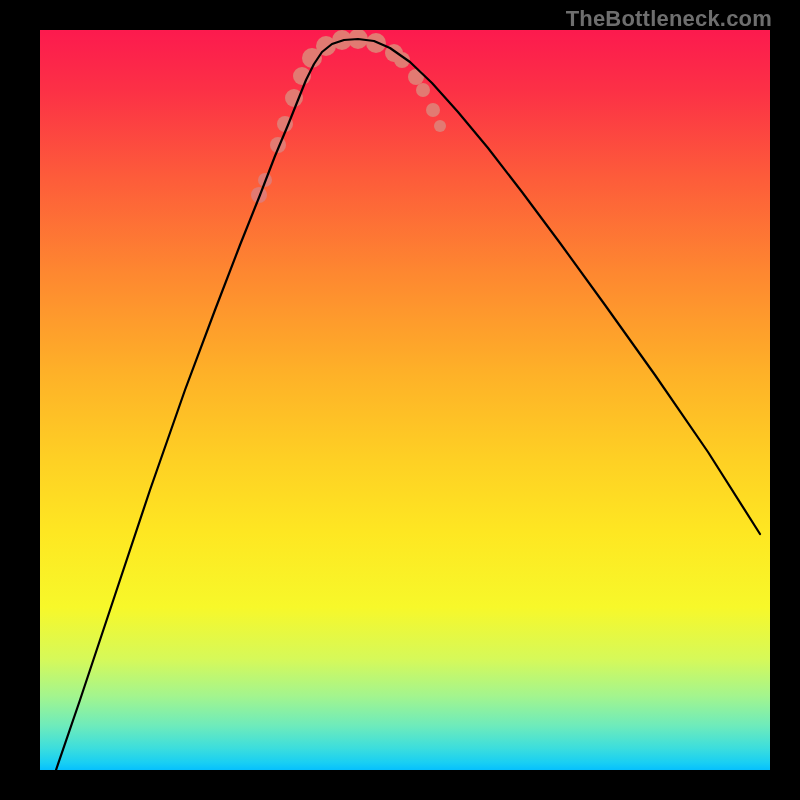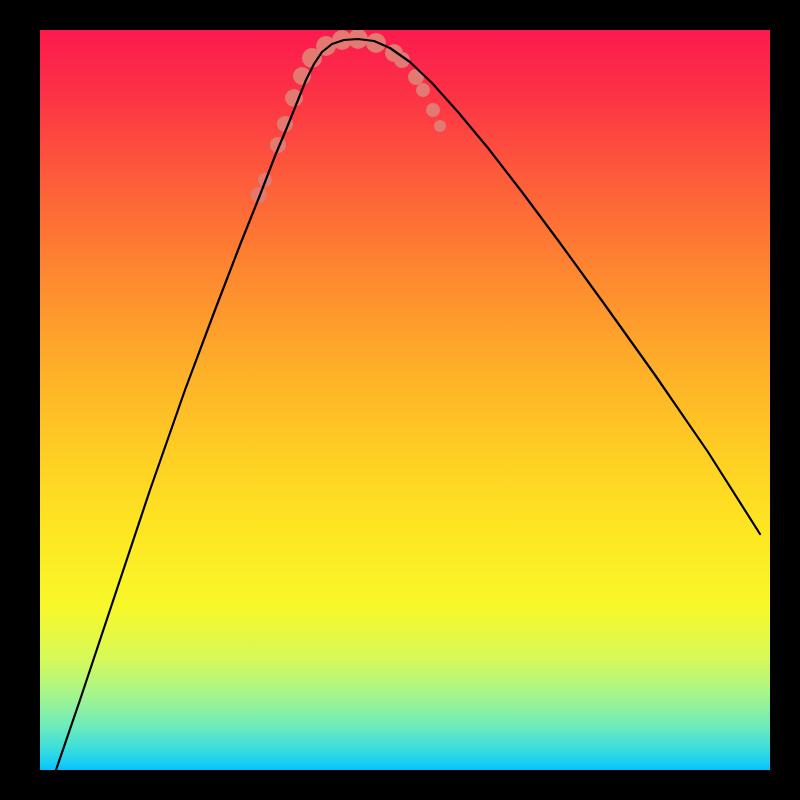--- a/index.html
+++ b/index.html
@@ -80,13 +80,14 @@
         <circle cx="354" cy="23" r="9" fill="#e27a72"></circle>
         <circle cx="362" cy="30" r="8" fill="#e27a72"></circle>
         <circle cx="376" cy="47" r="8" fill="#e27a72"></circle>
         <circle cx="383" cy="60" r="7" fill="#e27a72"></circle>
         <circle cx="393" cy="80" r="7" fill="#e27a72"></circle>
         <circle cx="400" cy="96" r="6" fill="#e27a72"></circle>
       </g>
     <path id="curve-path" fill="none" stroke="#000" stroke-width="2.2" stroke-linecap="round" stroke-linejoin="round" d="M16 740 L40 670 L75 565 L110 460 L145 360 L175 280 L200 215 L220 165 L235 126 L248 95 L258 70 L266 50 L274 34 L282 22 L292 14 L304 10 L318 9 L334 11 L350 18 L370 32 L392 53 L418 82 L448 118 L482 162 L520 213 L565 275 L615 345 L668 422 L720 504"></path>
   </svg>
 
+  <div class="watermark">TheBottleneck.com</div>
 </div>
 
 </body></html>

